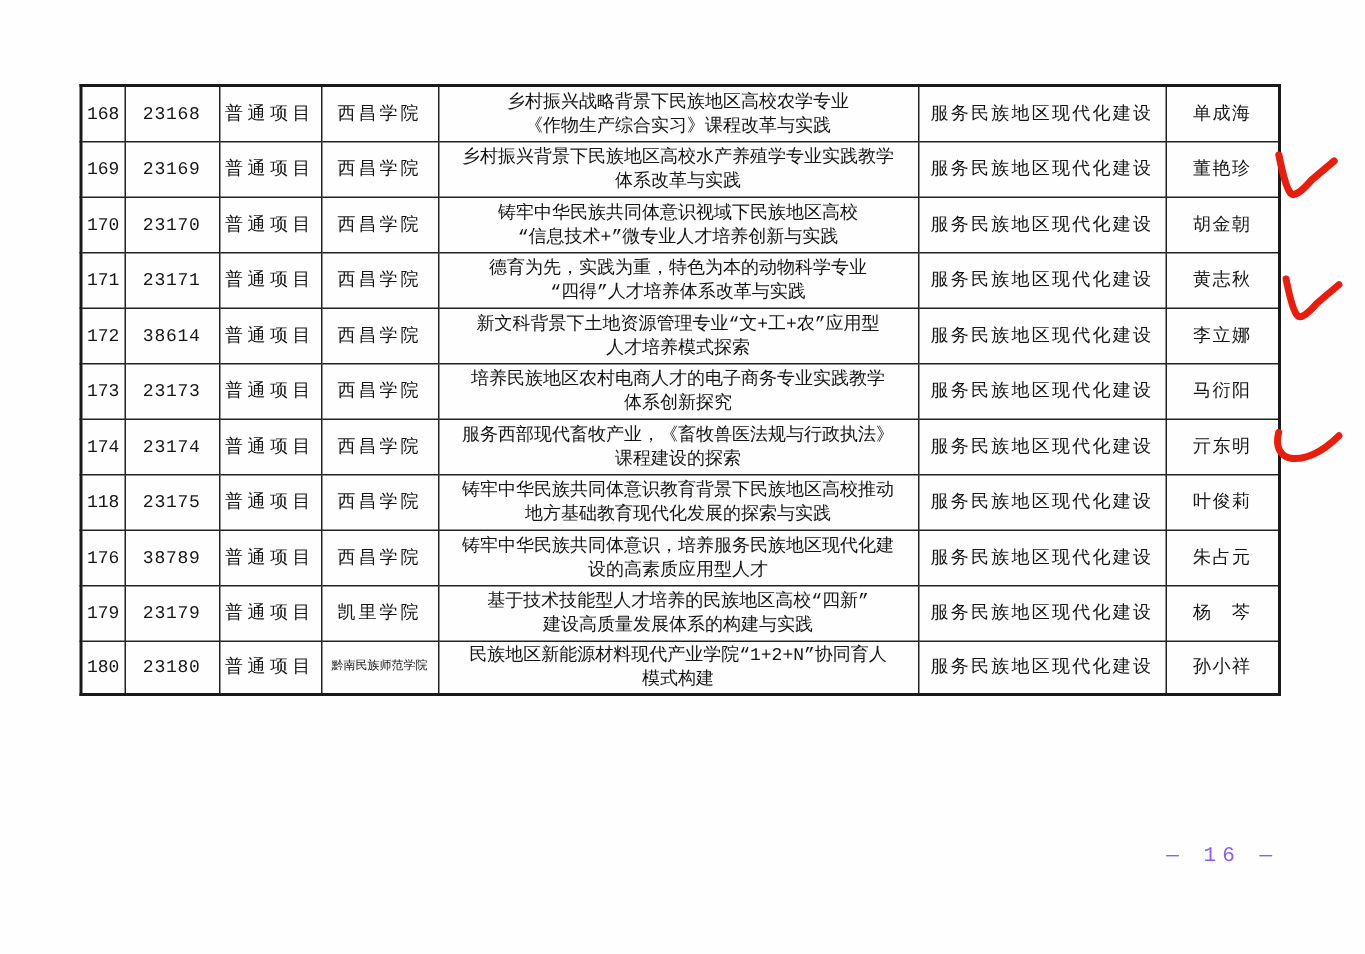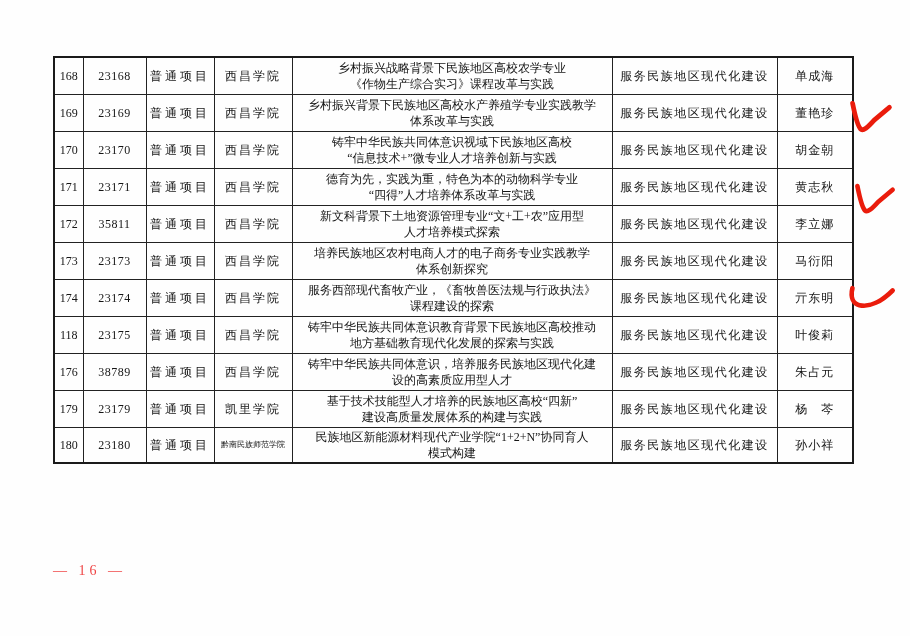--- a/index.html
+++ b/index.html
@@ -2,21 +2,21 @@
 <html><head>
 <meta charset="utf-8">
 <style>
   html,body{margin:0;padding:0;}
   body{
     width:910px;height:636px;position:relative;overflow:hidden;
     background:#ffffff;
     font-family:"Liberation Serif","DejaVu Serif",serif;
     color:#1b1b1b;
   }
-  .page{position:absolute;inset:0;background:#fefefe;}
+  .page{position:absolute;inset:0;background:#fefefe;font-family:Liberation Mono, monospace;}
   .sheet{position:absolute;left:53px;top:56px;}
   table.grid{
     border-collapse:collapse;table-layout:fixed;width:799px;
     border:2px solid #1a1a1a;
   }
   table.grid td{
     border:1.5px solid #222;
     text-align:center;vertical-align:middle;
     padding:1px 2px;
     font-size:12px;line-height:16px;
@@ -27,21 +27,21 @@
   td.c-seq{font-size:13px;}
   td.c-id{font-size:13px;letter-spacing:0.5px;}
   td.c-type{letter-spacing:3px;font-size:12px;}
   td.c-school{letter-spacing:2px;font-size:12px;margin-top:28px;}
   td.c-school.small{letter-spacing:0;font-size:8px;}
   td.c-title{white-space:pre-line;font-size:12px;line-height:17px;padding:2px 4px;}
   td.c-cat{letter-spacing:1.5px;font-size:12px;margin-top:35px;}
   td.c-name{font-size:12px;letter-spacing:1px;margin-left:36px;}
   .footer{
     position:absolute;left:53px;top:563px;width:799px;
-    text-align:left;font-size:14px;letter-spacing:4px;color:#ef4444;
+    text-align:right;font-size:14px;letter-spacing:4px;color:#8b5cf6;
   }
   .annotation-layer{position:absolute;inset:0;pointer-events:none;}
   .check{position:absolute;}
   .check svg{display:block;}
 </style>
 </head>
 <body>
 
 <div class="page">
 
@@ -92,21 +92,21 @@
       <td class="c-id">23171</td>
       <td class="c-type">普通项目</td>
       <td class="c-school">西昌学院</td>
       <td class="c-title">德育为先，实践为重，特色为本的动物科学专业
 “四得”人才培养体系改革与实践</td>
       <td class="c-cat">服务民族地区现代化建设</td>
       <td class="c-name">黄志秋</td>
     </tr>
           <tr>
       <td class="c-seq">172</td>
-      <td class="c-id">35811</td>
+      <td class="c-id">38614</td>
       <td class="c-type">普通项目</td>
       <td class="c-school">西昌学院</td>
       <td class="c-title">新文科背景下土地资源管理专业“文+工+农”应用型
 人才培养模式探索</td>
       <td class="c-cat">服务民族地区现代化建设</td>
       <td class="c-name">李立娜</td>
     </tr>
           <tr>
       <td class="c-seq">173</td>
       <td class="c-id">23173</td>

